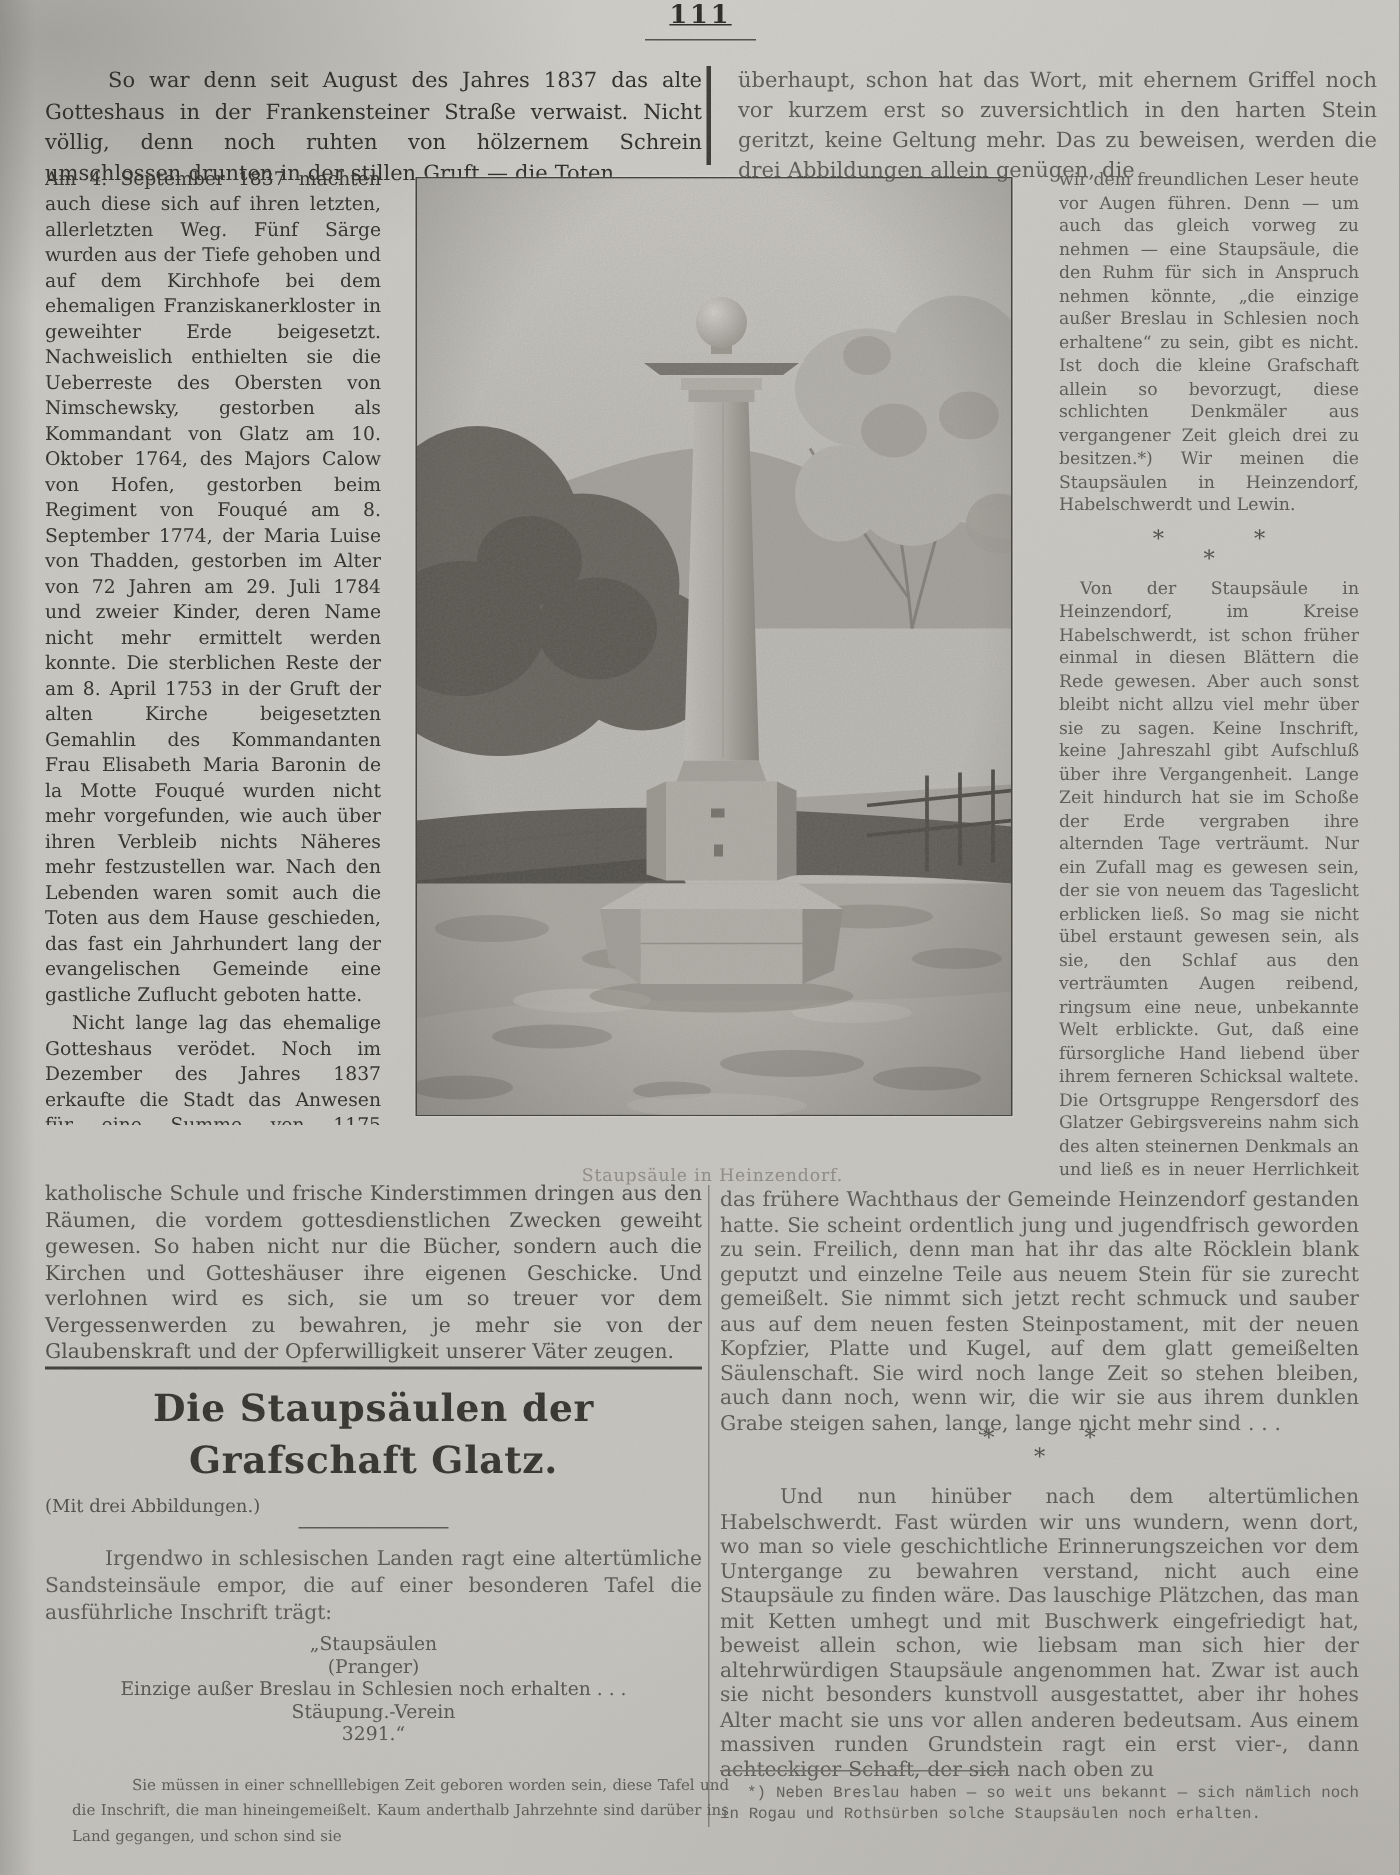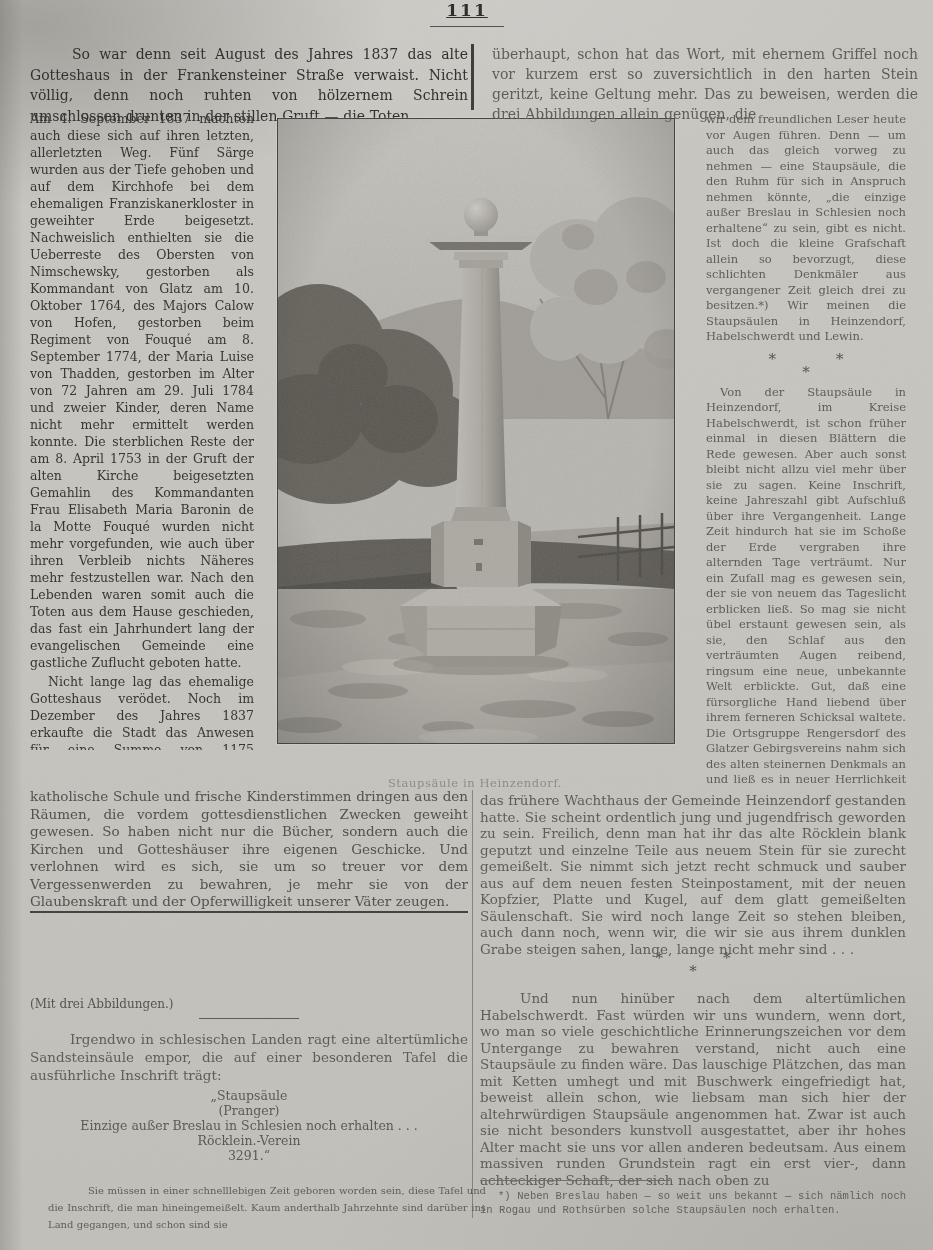--- a/index.html
+++ b/index.html
@@ -57,30 +57,31 @@
   <div class="abs jtext" style="left:30px;top:44px;width:438px;font-size:14px;line-height:20.5px;text-indent:42px;color:#262522;">So war denn seit August des Jahres 1837 das alte Gotteshaus in der Frankensteiner Straße verwaist. Nicht völlig, denn noch ruhten von hölzernem Schrein umschlossen drunten in der stillen Gruft — die Toten.</div>
 
   <div class="abs" style="left:30px;top:110px;width:224px;height:640px;overflow:hidden;">
     <div class="jtext" style="font-size:12.5px;line-height:17px;color:#2b2a26;">Am 4. September 1837 machten auch diese sich auf ihren letzten, allerletzten Weg. Fünf Särge wurden aus der Tiefe gehoben und auf dem Kirchhofe bei dem ehemaligen Franziskanerkloster in geweihter Erde beigesetzt. Nachweislich enthielten sie die Ueberreste des Obersten von Nimschewsky, gestorben als Kommandant von Glatz am 10. Oktober 1764, des Majors Calow von Hofen, gestorben beim Regiment von Fouqué am 8. September 1774, der Maria Luise von Thadden, gestorben im Alter von 72 Jahren am 29. Juli 1784 und zweier Kinder, deren Name nicht mehr ermittelt werden konnte. Die sterblichen Reste der am 8. April 1753 in der Gruft der alten Kirche beigesetzten Gemahlin des Kommandanten Frau Elisabeth Maria Baronin de la Motte Fouqué wurden nicht mehr vorgefunden, wie auch über ihren Verbleib nichts Näheres mehr festzustellen war. Nach den Lebenden waren somit auch die Toten aus dem Hause geschieden, das fast ein Jahrhundert lang der evangelischen Gemeinde eine gastliche Zuflucht geboten hatte.</div>
     <div class="jtext" style="font-size:12.5px;line-height:17px;text-indent:18px;color:#2b2a26;margin-top:2px;">Nicht lange lag das ehemalige Gotteshaus verödet. Noch im Dezember des Jahres 1837 erkaufte die Stadt das Anwesen für eine Summe von 1175 Reichstalern, um es zu einem Privathause umzubauen. Heute befindet sich in dem altehrwürdigen Hause eine</div>
   </div>
 
   <div class="abs jtext softer" style="left:30px;top:788px;width:438px;font-size:13.5px;line-height:17.5px;">katholische Schule und frische Kinderstimmen dringen aus den Räumen, die vordem gottesdienstlichen Zwecken geweiht gewesen. So haben nicht nur die Bücher, sondern auch die Kirchen und Gotteshäuser ihre eigenen Geschicke. Und verlohnen wird es sich, sie um so treuer vor dem Vergessenwerden zu bewahren, je mehr sie von der Glaubenskraft und der Opferwilligkeit unserer Väter zeugen.</div>
 
   <div class="abs rule" style="left:30px;top:911px;width:438px;height:2px;"></div>
+  <div class="abs title" style="left:30px;top:921px;width:438px;">Die Staupsäulen der Grafschaft Glatz.</div>
   <div class="abs subtitle" style="left:30px;top:997px;width:438px;">(Mit drei Abbildungen.)</div>
   <div class="abs rule" style="left:199px;top:1018px;width:100px;height:1px;background:#55534e;"></div>
 
   <div class="abs jtext faint" style="left:30px;top:1030px;width:438px;font-size:13.5px;line-height:18px;text-indent:40px;">Irgendwo in schlesischen Landen ragt eine altertümliche Sandsteinsäule empor, die auf einer besonderen Tafel die ausführliche Inschrift trägt:</div>
 
   <div class="abs inscription" style="left:30px;top:1088px;width:438px;">
-    <div>„Staupsäule</div>
+    <div>„Staupsäulen</div>
     <div>(Pranger)</div>
     <div>Einzige außer Breslau in Schlesien noch erhalten . . .</div>
-    <div>Röcklein.-Verein</div>
+    <div>Stäupung.-Verein</div>
     <div>3291.“</div>
   </div>
 
   <div class="abs jtext faint" style="left:48px;top:1182px;width:438px;font-size:10px;line-height:17px;text-indent:40px;">Sie müssen in einer schnelllebigen Zeit geboren worden sein, diese Tafel und die Inschrift, die man hineingemeißelt. Kaum anderthalb Jahrzehnte sind darüber ins Land gegangen, und schon sind sie</div>
 
   <svg class="abs photoframe" style="left:277px;top:118px;" width="396" height="624" viewBox="0 0 396 624" role="img">
     <defs>
       <linearGradient id="sky" x1="0" y1="0" x2="0" y2="1">
         <stop offset="0" stop-color="#d2d0cb"></stop>
           <stop offset="1" stop-color="#c1bfb9"></stop>

